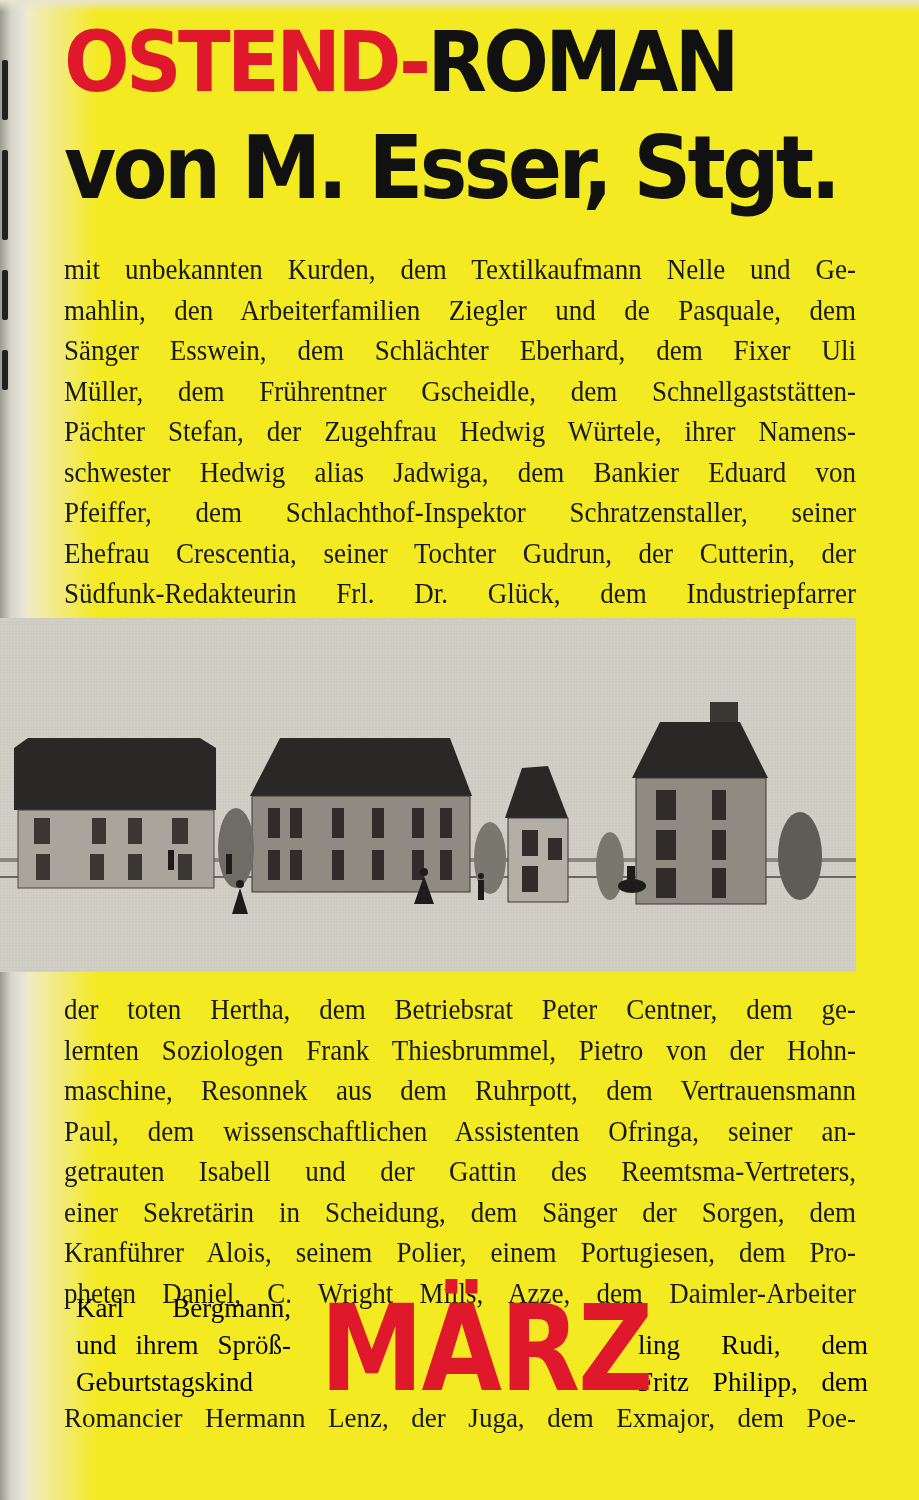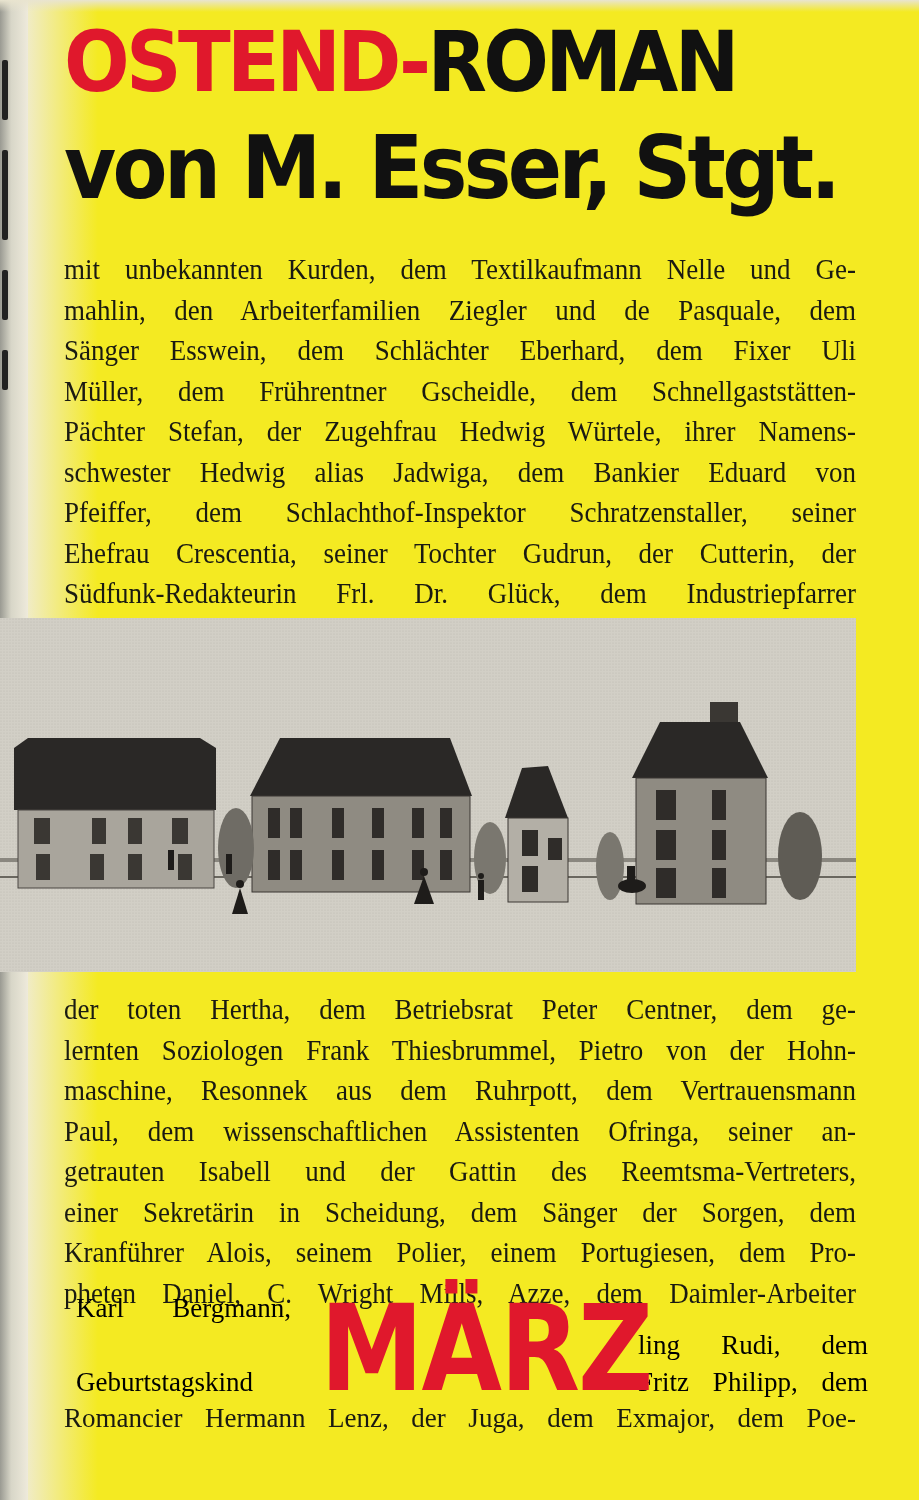--- a/index.html
+++ b/index.html
@@ -155,20 +155,21 @@
   <span class="line">getrauten Isabell und der Gattin des Reemtsma-Vertreters,</span>
   <span class="line">einer Sekretärin in Scheidung, dem Sänger der Sorgen, dem</span>
   <span class="line">Kranführer Alois, seinem Polier, einem Portugiesen, dem Pro-</span>
   <span class="line">pheten Daniel, C. Wright Mills, Azze, dem Daimler-Arbeiter</span>
 </div>
 
 <div class="marz-row" style="top:1290px">
   <span class="l">Karl Bergmann,</span>
 </div>
 <div class="marz-row" style="top:1327px">
+  <span class="l">und ihrem Spröß-</span>
   <span class="r">ling Rudi, dem</span>
 </div>
 <div class="marz-row" style="top:1364px">
   <span class="l">Geburtstagskind</span>
   <span class="r">Fritz Philipp, dem</span>
 </div>
 
 <div class="marz">MÄRZ</div>
 
 <div class="text2-end">

